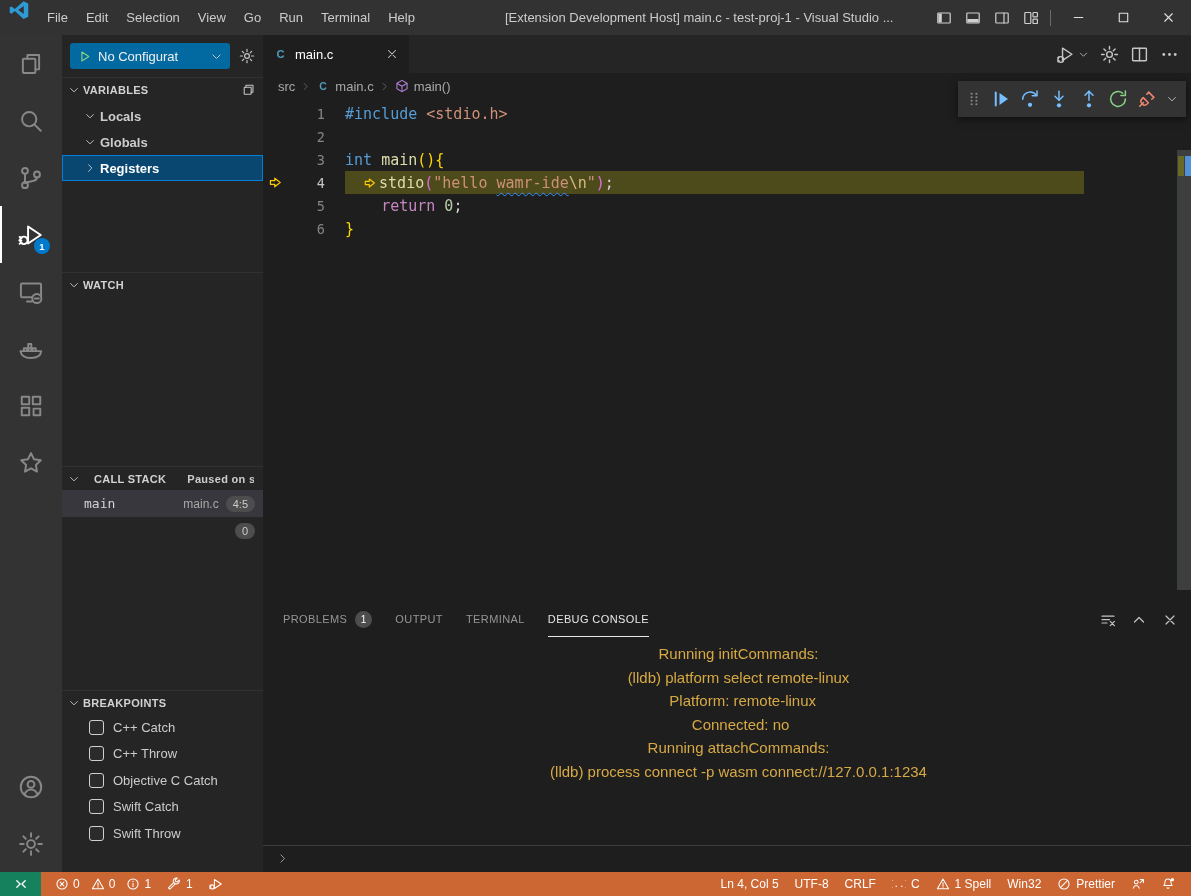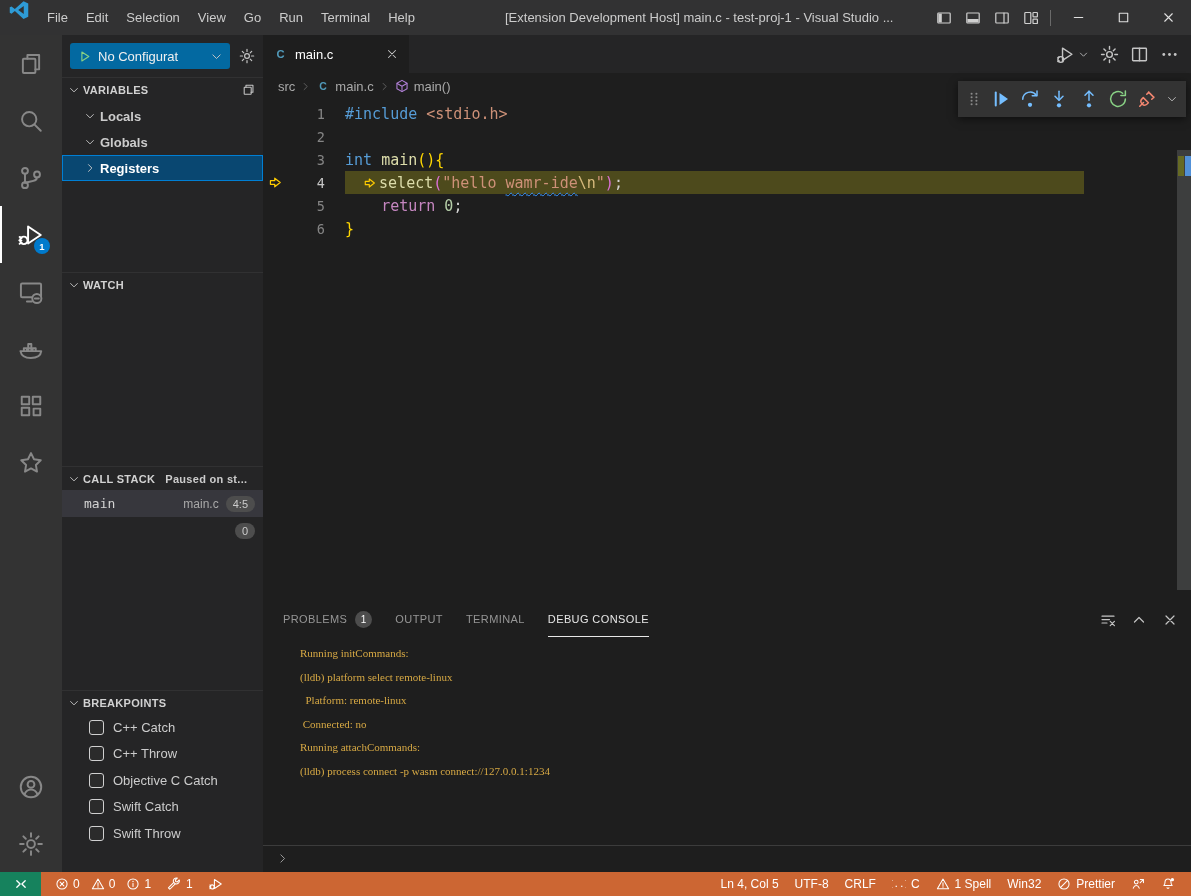--- a/index.html
+++ b/index.html
@@ -92,21 +92,21 @@
   .dbg-chev { color:#c5c5c5; }
 
   
   #panel { position:absolute; left:0; right:0; bottom:1px; height:269px; background:#1e1e1e; }
   #panel-tabs { height:35px; display:flex; align-items:center; padding-left:20px; }
   .ptab { margin-right:23px; font-size:11px; letter-spacing:.4px; color:#969696; display:flex; align-items:center; gap:8px; height:35px; border-bottom:1px solid transparent; }
   .ptab.active { color:#e7e7e7; border-bottom-color:#e7e7e7; }
   .ptab-badge { background:#4d4d4d; color:#ffffff; border-radius:50%; width:17px; height:17px; display:flex; align-items:center; justify-content:center; font-size:10px; }
   #panel-filter { position:absolute; left:470px; top:5px; width:360px; height:25px; background:#3c3c3c; color:#989898; font-size:13px; display:flex; align-items:center; padding:0 8px; white-space:nowrap; overflow:hidden; }
   #panel-actions { position:absolute; right:13px; top:5px; height:25px; display:flex; align-items:center; gap:15px; color:#c5c5c5; }
-  #console { position:absolute; top:40px; left:0; right:14px; bottom:26px; font-family:Liberation Serif, serif; font-size:11px; color:var(--console-text); padding-left:37px; line-height:23.5px; }
+  #console { position:absolute; top:40px; left:0; right:14px; bottom:26px; font-family:Liberation Sans, sans-serif; font-size:15px; color:var(--console-text); padding-left:37px; line-height:23.5px;text-align:center; }
   .console-line { white-space:pre; }
   #console-input { position:absolute; left:0; right:0; bottom:0; height:26px; border-top:1px solid #3c3c3c; display:flex; align-items:center; padding-left:13px; color:#9d9d9d; }
 
   
   #statusbar { position:absolute; left:0; right:0; bottom:0; height:24px; background:var(--statusbar-bg); display:flex; align-items:center; color:#ffffff; font-size:12px; z-index:40; }
   #sb-remote { width:41px; height:100%; background:var(--remote-bg); display:flex; align-items:center; justify-content:center; flex:none; }
   #sb-left { display:flex; height:100%; align-items:center; margin-left:6px; }
   #sb-right { margin-left:auto; display:flex; height:100%; align-items:center; padding-right:8px; }
   .sb-item { display:flex; align-items:center; gap:5px; padding:0 8px; height:100%; white-space:nowrap; }
   .seg { display:flex; align-items:center; gap:4px; margin-right:6px; }
@@ -327,21 +327,21 @@
 
     <div class="sb-header" style="top:237px;">
       <span class="js-icon hdr-chev">
           <svg class="icon " width="12" height="12" viewBox="0 0 16 16" fill="none" stroke="currentColor" stroke-width="1.2" stroke-linecap="round" stroke-linejoin="round">
             <path d="M3.5 6 8 10.5 12.5 6"></path>
           </svg>
         </span>
       <span>WATCH</span>
     </div>
 
-    <div class="sb-header" style="top:431px;">
+    <div class="sb-header" style="top:431px;gap:11px;">
       <span class="js-icon hdr-chev">
           <svg class="icon " width="12" height="12" viewBox="0 0 16 16" fill="none" stroke="currentColor" stroke-width="1.2" stroke-linecap="round" stroke-linejoin="round">
             <path d="M3.5 6 8 10.5 12.5 6"></path>
           </svg>
         </span>
       <span>CALL STACK</span>
       <span class="cs-status">Paused on st...</span>
     </div>
     <div id="callstack-rows" style="position:absolute; top:455px; left:0; right:0;">
         <div class="cs-row frame">
@@ -496,21 +496,21 @@
               <span class="arrow-y">
                 <svg class="icon " width="15" height="15" viewBox="0 0 16 16" fill="none" stroke="currentColor" stroke-width="1.2" stroke-linecap="round" stroke-linejoin="round">
                   <path d="M2.6 6.1h4.6V3.4L13 8l-5.8 4.6V9.9H2.6z" stroke-width="1.3"></path>
                 </svg>
               </span>
             </span>
             <span class="lnum">4</span>
             <span class="lspace"></span>
             <span class="lcontent"><span class="tk-pl">  </span><span class="arrow-y" style="display:inline-flex"><svg class="icon " width="14" height="14" viewBox="0 0 16 16" fill="none" stroke="currentColor" stroke-width="1.2" stroke-linecap="round" stroke-linejoin="round">
                   <path d="M2.6 6.1h4.6V3.4L13 8l-5.8 4.6V9.9H2.6z" stroke-width="1.3"></path>
-                </svg></span><span class="tk-fn">select</span><span class="tk-b2">(</span><span class="tk-str">"hello </span><span class="tk-strU squig">wamr-ide</span><span class="tk-esc">\n</span><span class="tk-str">"</span><span class="tk-b2">)</span><span class="tk-pl">;</span></span>
+                </svg></span><span class="tk-fn">stdio</span><span class="tk-b2">(</span><span class="tk-str">"hello </span><span class="tk-strU squig">wamr-ide</span><span class="tk-esc">\n</span><span class="tk-str">"</span><span class="tk-b2">)</span><span class="tk-pl">;</span></span>
           </div>
           <div class="code-line">
             <span class="glyph"></span>
             <span class="lnum">5</span>
             <span class="lspace"></span>
             <span class="lcontent"><span class="tk-pl">    </span><span class="tk-ctrl">return</span><span class="tk-pl"> </span><span class="tk-cnum">0</span><span class="tk-pl">;</span></span>
           </div>
           <div class="code-line">
             <span class="glyph"></span>
             <span class="lnum">6</span>

